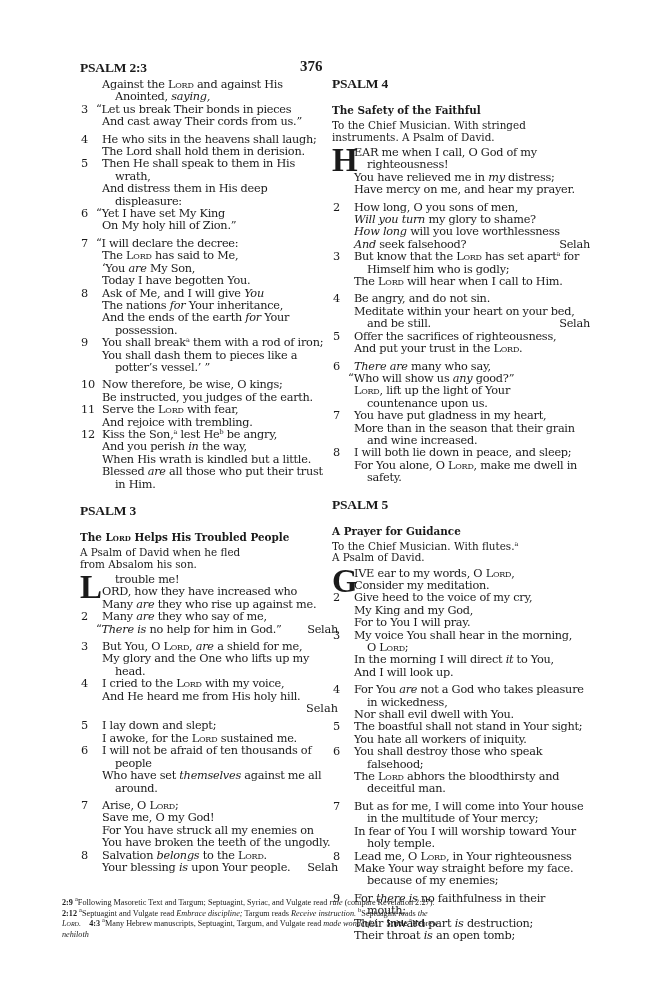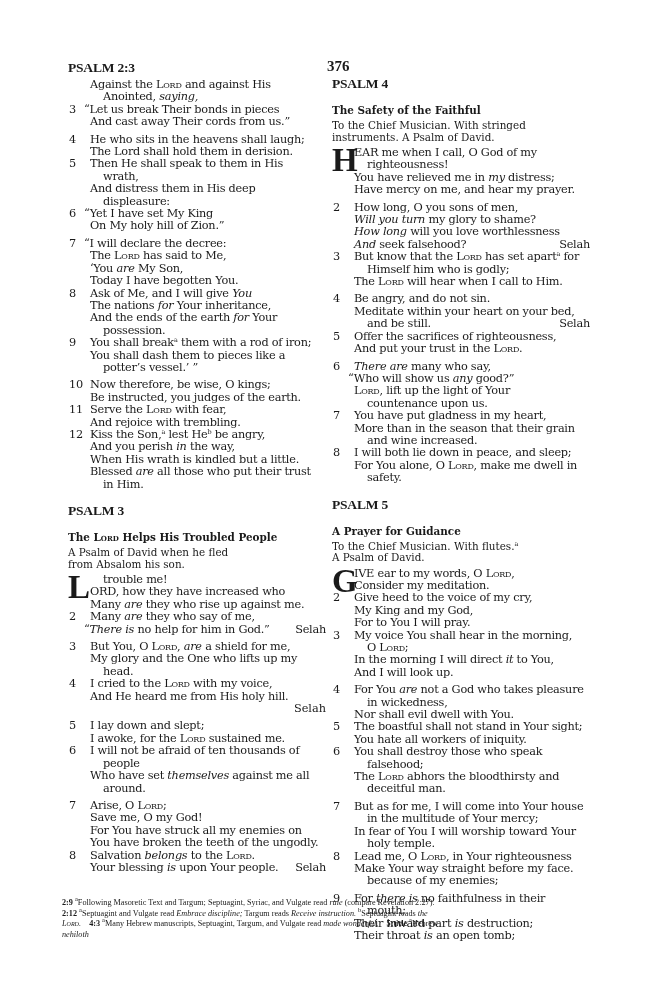--- a/index.html
+++ b/index.html
@@ -1,21 +1,21 @@
 <!DOCTYPE html>
 <html><head>
 <meta charset="utf-8">
 <style>
   html, body { margin:0; padding:0; background:#ffffff; }
   body { width:646px; height:1000px; position:relative; overflow:hidden;
          font-family:"DejaVu Serif", "Liberation Serif", serif; color:#1a1a1a; }
-  .page-num { position:absolute; left:327px; top:58px; font-size:15px; font-weight:bold;
+  .page-num { position:absolute; left:300px; top:58px; font-size:15px; font-weight:bold;
               font-family:"Liberation Serif", serif;text-align:center; }
   .col { position:absolute; top:60px; }
-  .col-left { left:68px; width:258px; }
+  .col-left { left:80px; width:258px; }
   .col-right { left:332px; width:258px; }
   .running-head { font-family:"Liberation Serif", serif; font-weight:bold; font-size:13.5px;
                   line-height:16px; margin:0 0 3px 0; letter-spacing:-0.2px; }
   .psalm-head { font-family:"Liberation Serif", serif; font-weight:bold; font-size:13.5px;
                 line-height:16px; margin:12px 0 8px 0; letter-spacing:-0.2px; }
   .psalm-head.top { margin-top:14px; }
   .section-title { font-family:"DejaVu Serif", serif; font-weight:bold; font-size:10.4px;
                    line-height:13px; margin:12px 0 3px 0; }
   .superscription { font-size:10.4px; line-height:11.5px; margin:0 0 4px 0; }
   .stanza { margin:0 0 5px 0; }

